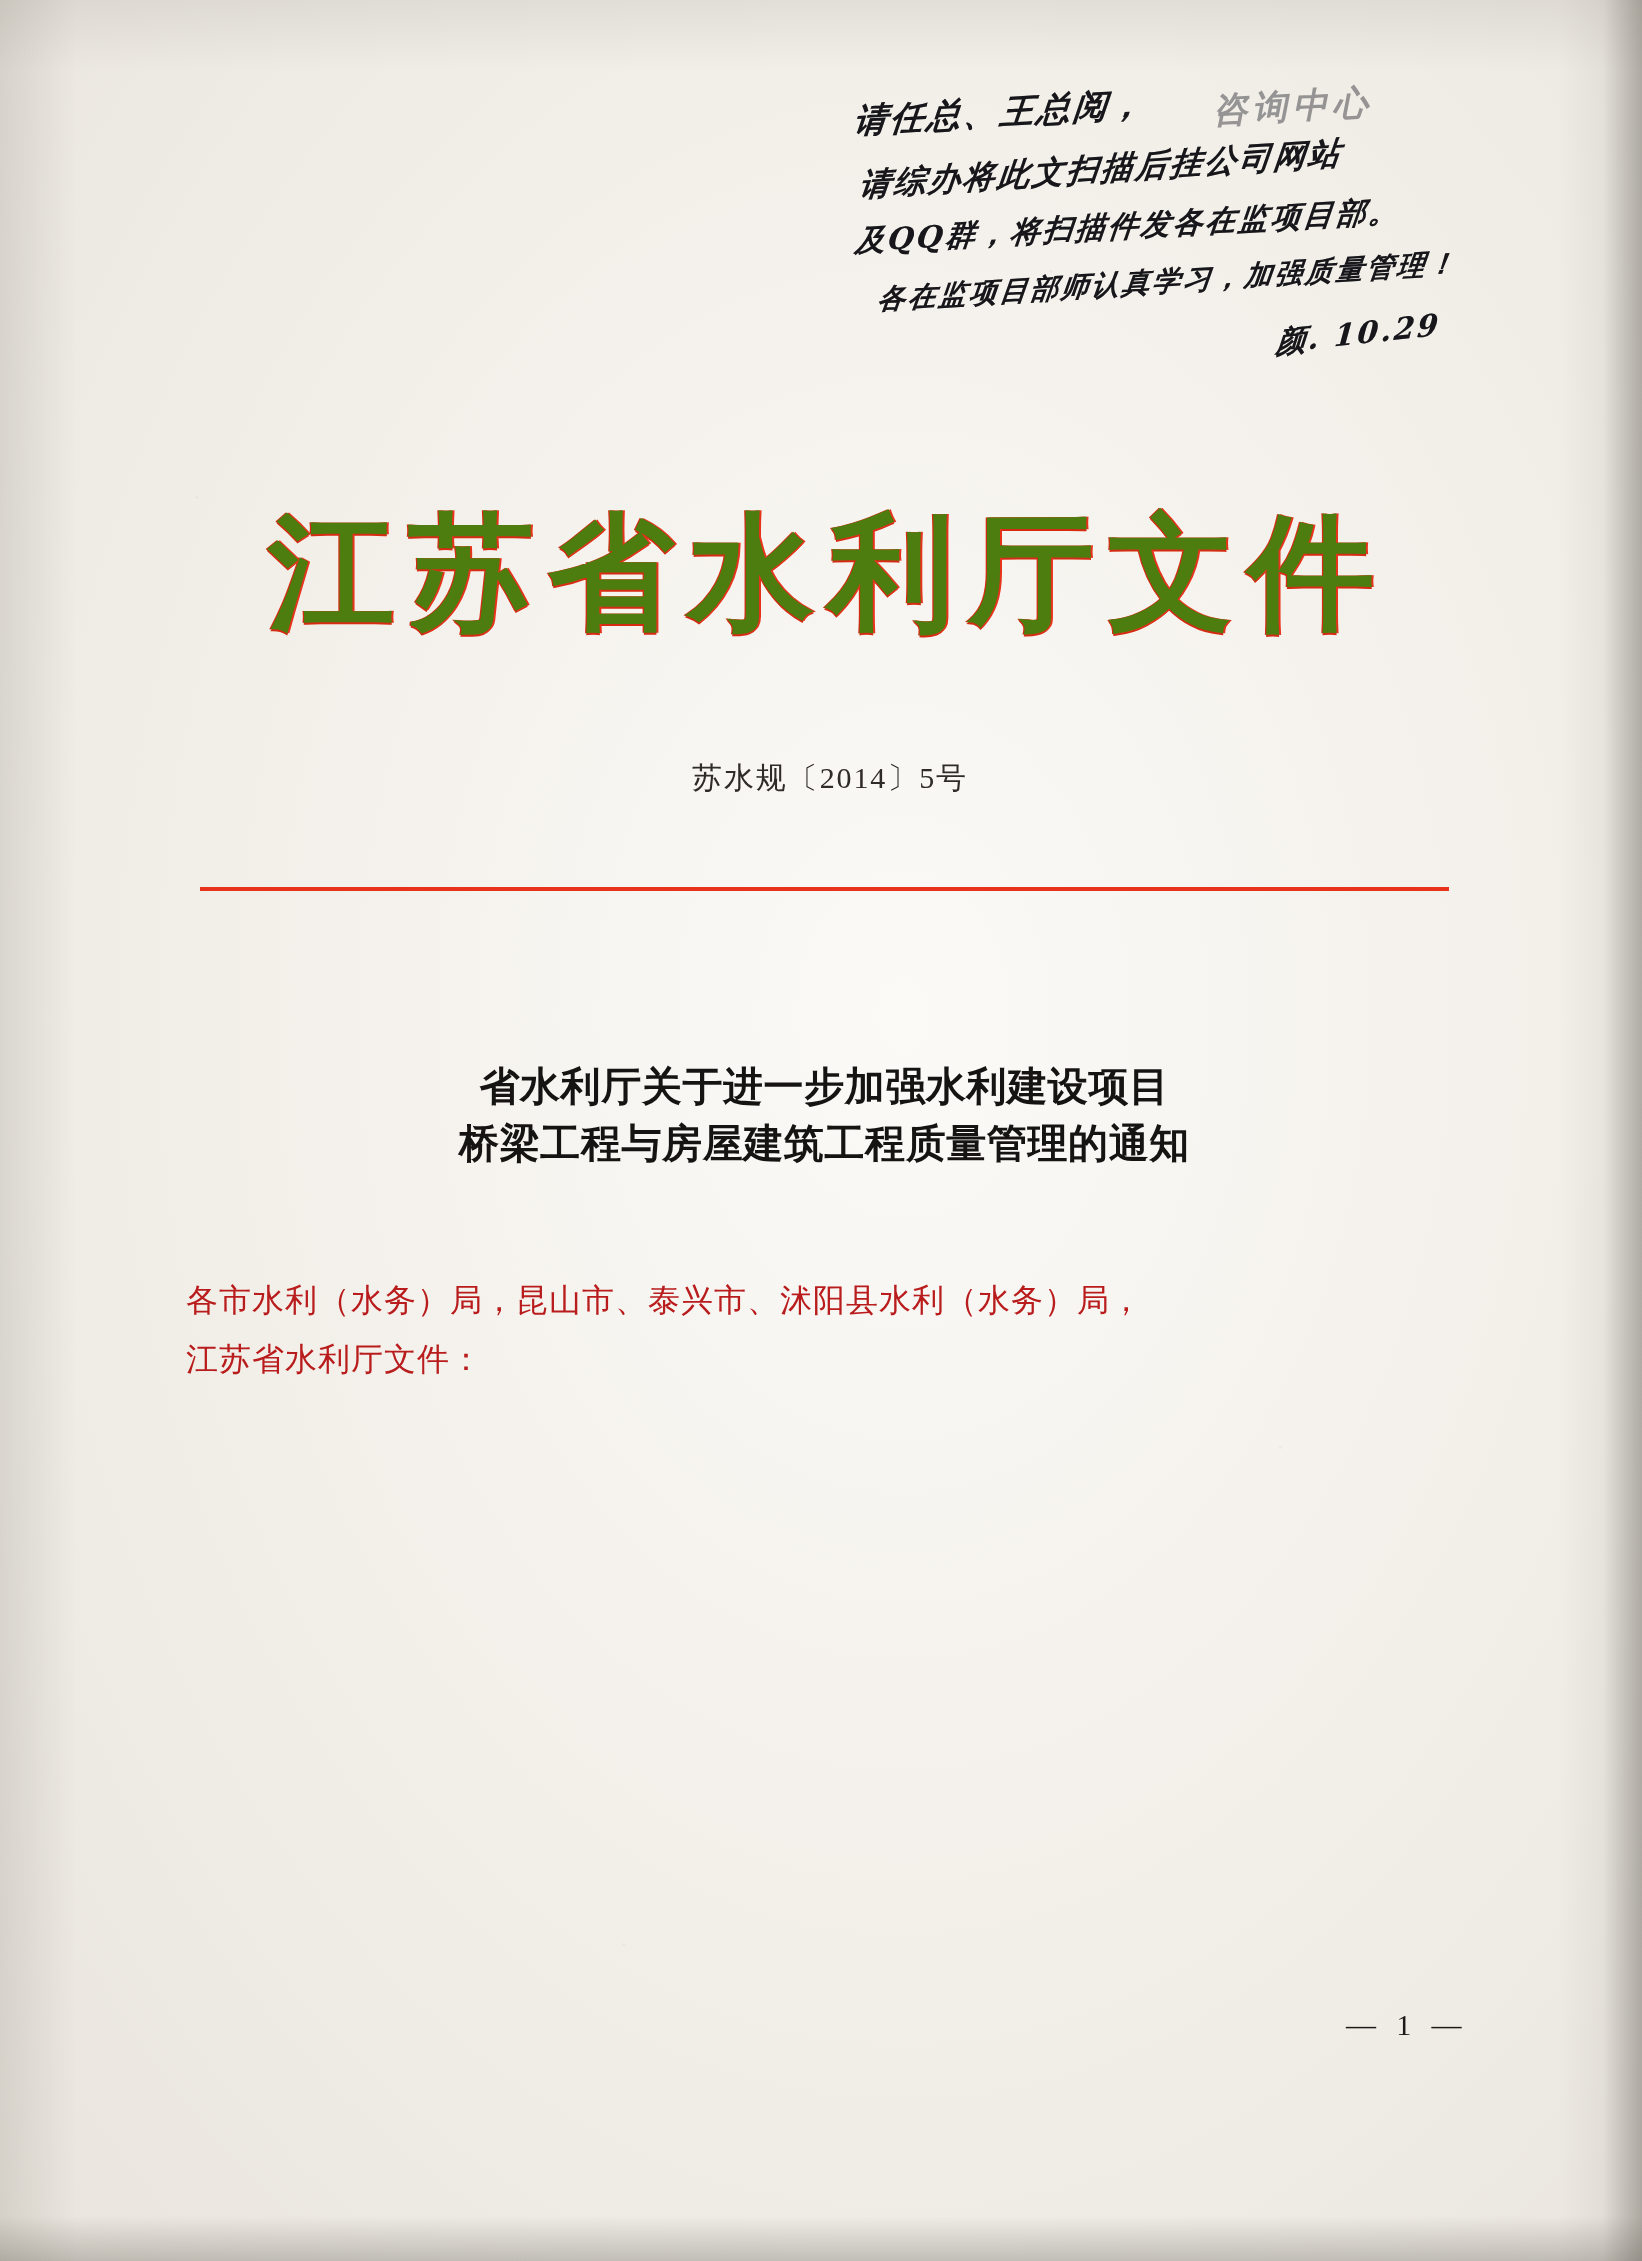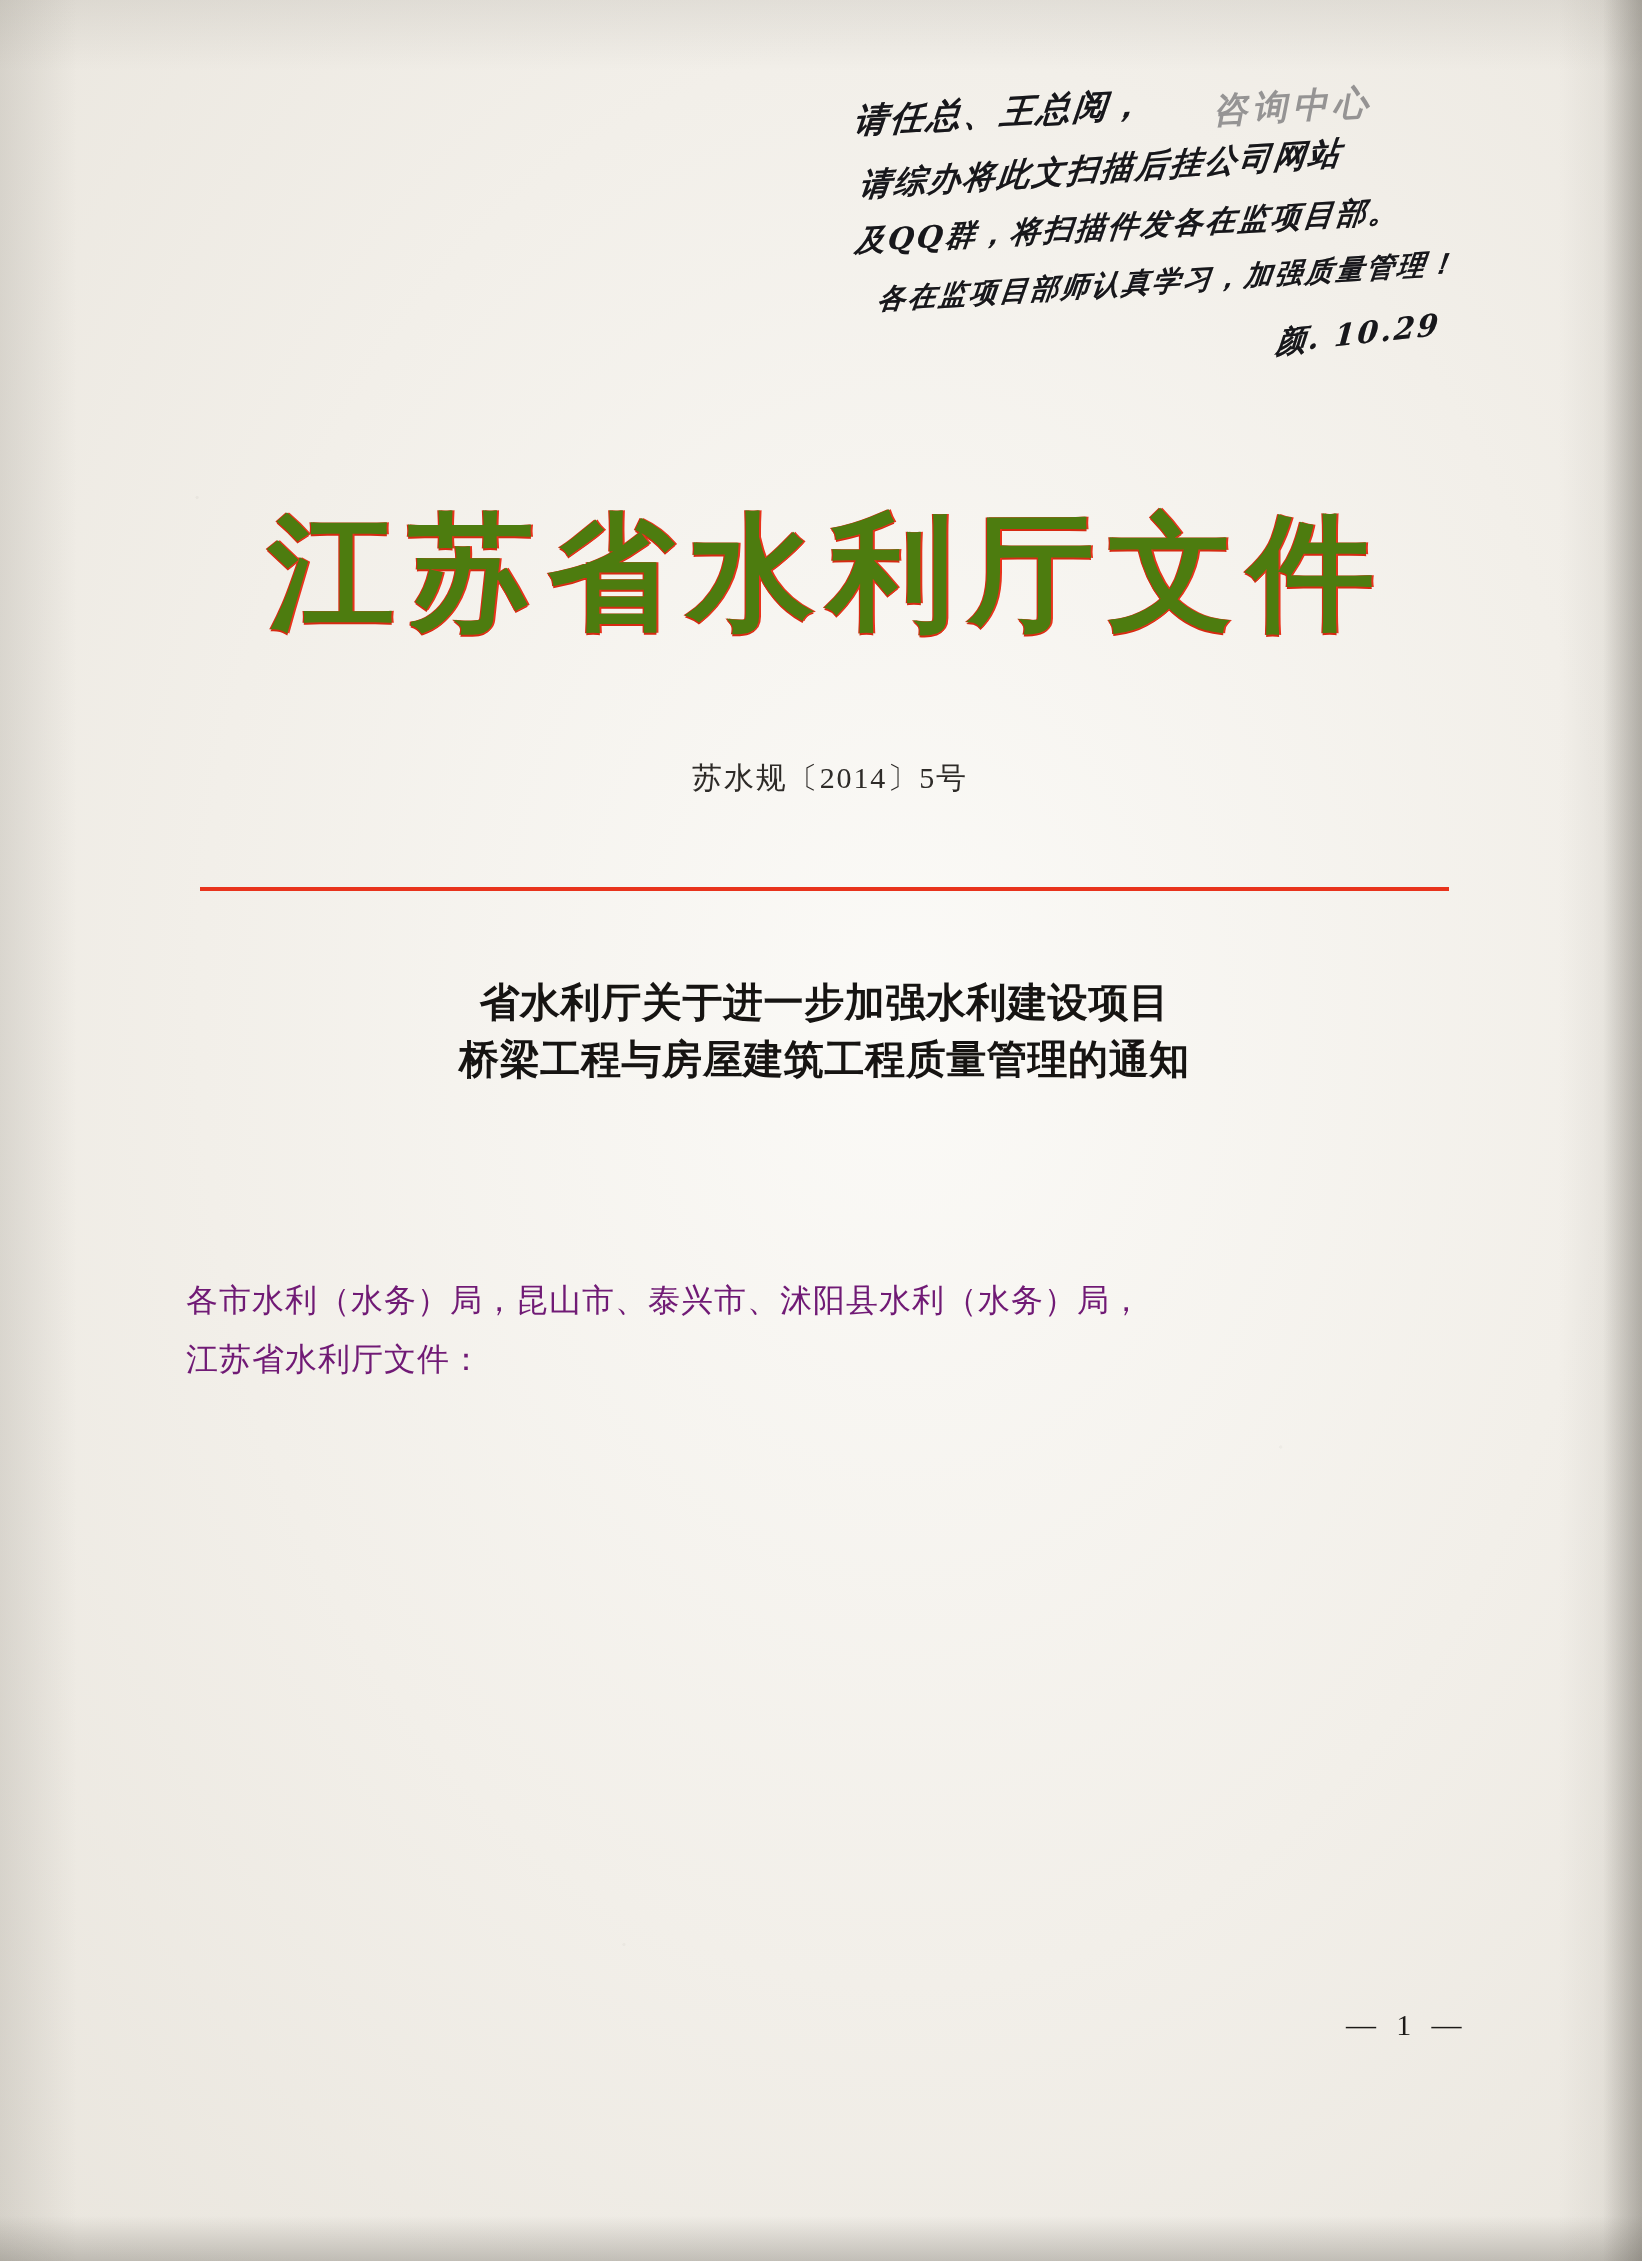--- a/index.html
+++ b/index.html
@@ -124,40 +124,40 @@
     top: 887px;
     height: 3.9px;
     background: #e8331c;
   }
 
   
   .doc-title {
     position: absolute;
     left: 168px;
     right: 161px;
-    top: 974px;
+    top: 1058px;
     text-align: center;
     font-family: "DejaVu Serif", serif;
     font-weight: 700;
     font-size: 40px;
     line-height: 1.42;
     color: #161412;
     letter-spacing: 0.6px;
   }
 
   
   .body-text {
     position: absolute;
     left: 186px;
     right: 175px;
     top: 1273px;
     font-family: "Liberation Serif", serif;
     font-size: 32px;
     line-height: 1.72;
-    color: #701a75;
+    color: #b91c1c;
     letter-spacing: 1px;
     text-align: justify;
   }
   .body-text p { margin: 0 0 3.9px 0; }
   .p-indent { text-indent: 64px; }
   .section-head { text-indent: 64px; margin-top: 27px; }
 
   .page-number {
     position: absolute;
     left: 0;

